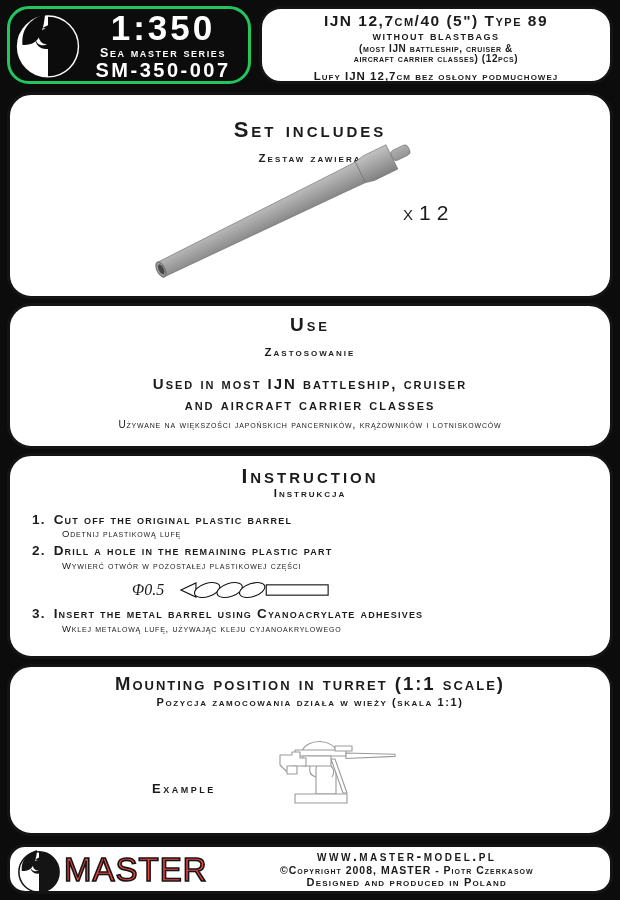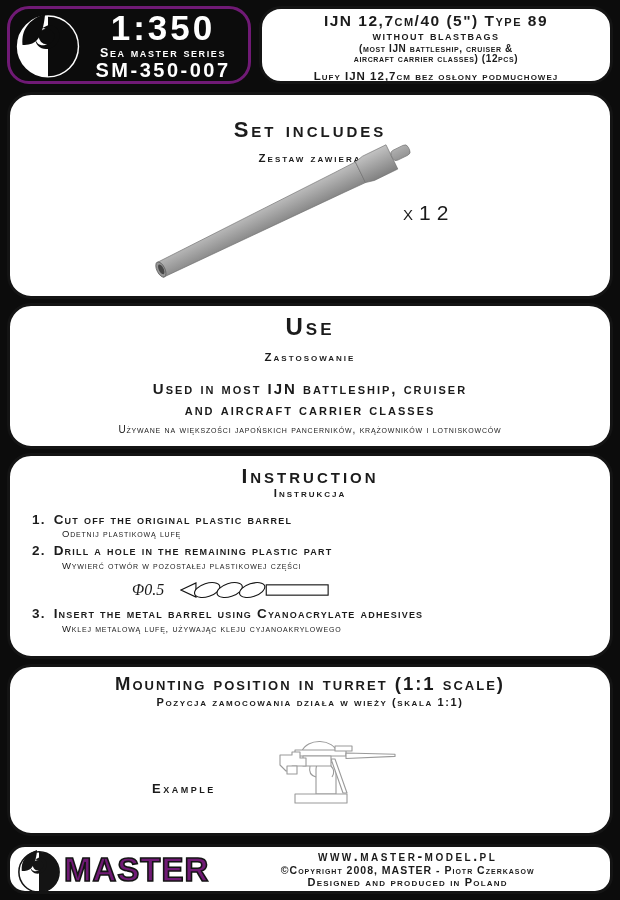--- a/index.html
+++ b/index.html
@@ -16,21 +16,21 @@
     background:#ffffff;
     border:3px solid #141414;
     border-radius:24px;
     position:relative;
   }
   
   .header-row { display:flex; gap:8px; height:78px; }
   .brand-panel {
     width:244px; height:78px;
     background:#0c0c0c;
-    border:3px solid #701a75;
+    border:3px solid #22c55e;
     border-radius:22px;
     color:#ffffff;
     display:flex; align-items:center; gap:4px;
     padding:2px 8px 2px 4px;
   }
   .brand-logo { width:68px; height:68px; flex:0 0 auto; }
   .brand-text { display:flex; flex-direction:column; align-items:center; line-height:1; flex:1; }
   .brand-scale { font-size:35px; font-weight:bold; letter-spacing:3px; }
   .brand-series { font-size:12.5px; font-weight:bold; letter-spacing:1.6px; margin-top:2px; }
   .brand-code { font-size:20px; font-weight:bold; letter-spacing:2.5px; margin-top:1px; }
@@ -54,21 +54,21 @@
   .sec-set { height:207px; margin-top:8px; }
   .sec-set .sec-title { font-size:22px; letter-spacing:3px; padding-top:24px; }
   .sec-set .sec-sub   { font-size:11.5px; letter-spacing:2px; margin-top:12px; }
   .barrel-svg { position:absolute; left:0; top:0; width:100%; height:100%; }
   .qty {
     position:absolute; left:393px; top:106px;
     font-size:21px; letter-spacing:6px; font-weight:normal;
   }
   
   .sec-use { height:146px; margin-top:4px; text-align:center; }
-  .sec-use .sec-title { font-size:24px; letter-spacing:3px; padding-top:9px; }
+  .sec-use .sec-title { font-size:19px; letter-spacing:3px; padding-top:9px; }
   .sec-use .sec-sub   { font-size:11.5px; letter-spacing:2px; margin-top:13px; }
   .use-body { margin-top:14px; font-size:15px; font-weight:bold; letter-spacing:2px; line-height:1.4; }
   .use-pl { margin-top:4px; font-size:10px; letter-spacing:.8px; }
   
   .sec-ins { height:206px; margin-top:4px; }
   .sec-ins .sec-title { font-size:21px; letter-spacing:3px; padding-top:9px; }
   .sec-ins .sec-sub   { font-size:11.5px; letter-spacing:2px; margin-top:2px; }
   .steps { padding:8px 0 0 22px; }
   .step-en { display:flex; gap:8px; font-size:13.5px; font-weight:bold; letter-spacing:1.2px; line-height:1.1; margin-top:5px;}
   .step-pl { font-size:9.5px; letter-spacing:.8px; margin:2px 0 0 30px; line-height:1; }
@@ -77,22 +77,22 @@
   
   .sec-mnt { height:172px; margin-top:5px; }
   .sec-mnt .sec-title { font-size:18.5px; letter-spacing:2px; padding-top:8px; }
   .sec-mnt .sec-sub   { font-size:11px; letter-spacing:1.6px; margin-top:3px; }
   .example-label { position:absolute; left:142px; top:114px; font-size:13px; font-weight:bold; letter-spacing:2.5px; }
   .turret-svg { position:absolute; left:256px; top:64px; }
   
   .footer-panel { height:50px; margin-top:8px; border-radius:18px; display:flex; align-items:center; padding:2px 10px 2px 6px; overflow:hidden; }
   .footer-logo { width:46px; height:46px; flex:0 0 auto; margin-top:4px; }
   .wordmark {
-    font-variant:normal; font-weight:bold; font-size:33px; letter-spacing:1px;
-    color:#701a75; -webkit-text-stroke:1.6px #141414;
+    font-variant:normal; font-weight:normal; font-size:33px; letter-spacing:1px;
+    color:#ef4444; -webkit-text-stroke:1.6px #141414;
     text-shadow:0 0 1px #141414; line-height:1; margin:0 6px 0 2px; flex:0 0 auto;
   }
   .footer-text { flex:1; text-align:center; line-height:1.1; }
   .f-web { font-size:14px; font-weight:bold; letter-spacing:2.5px; }
   .f-copy { font-size:10.5px; font-weight:bold; letter-spacing:1px; }
   .f-prod { font-size:11px; font-weight:bold; letter-spacing:1.2px; }
 </style>
 </head>
 <body>
 

